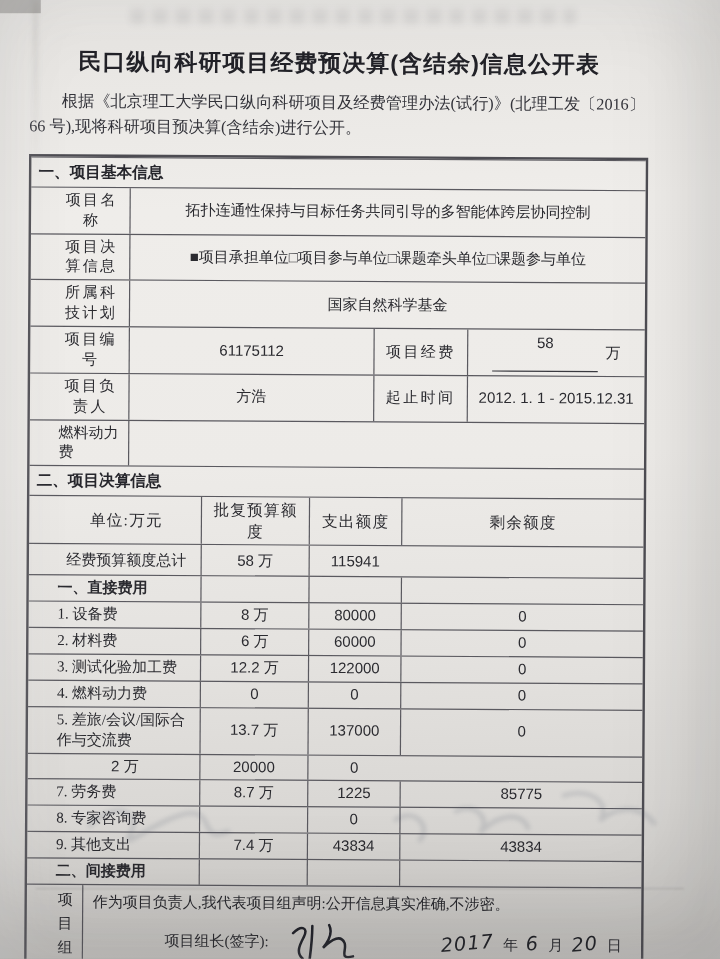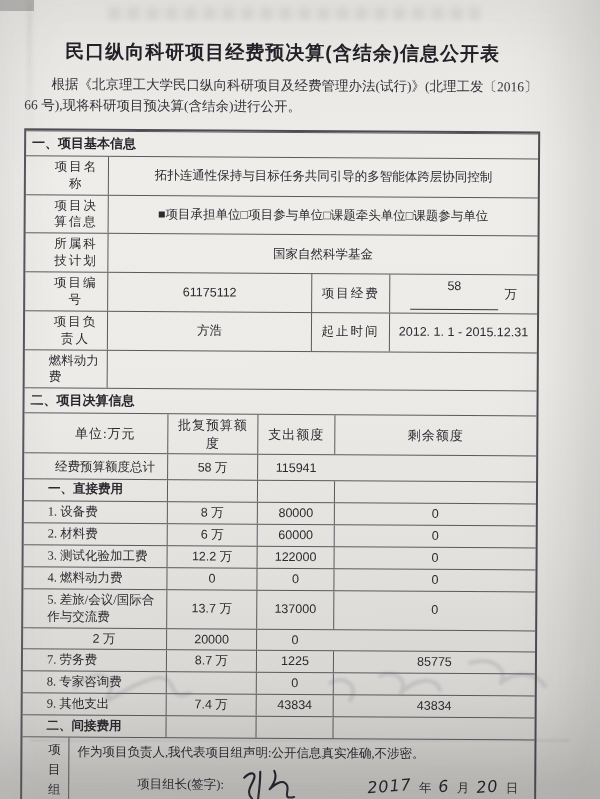--- a/index.html
+++ b/index.html
@@ -159,21 +159,21 @@
         <div class="cell c-center">剩余额度</div>
       </div>
 
       <div class="row g4b total-row">
         <div class="cell c-center">经费预算额度总计</div>
         <div class="cell c-center num">58 万</div>
         <div class="cell c-center num">115941</div>
       </div>
 
       <div class="row g4b sm">
-        <div class="cell" style="font-weight:600;font-family:Liberation Mono, monospace;">一、直接费用</div>
+        <div class="cell" style="font-weight:600;">一、直接费用</div>
         <div class="cell"></div>
         <div class="cell"></div>
         <div class="cell"></div>
       </div>
 
       <div class="row g4b">
         <div class="cell">1. 设备费</div>
         <div class="cell c-center num">8 万</div>
         <div class="cell c-center num">80000</div>
         <div class="cell c-center num">0</div>

